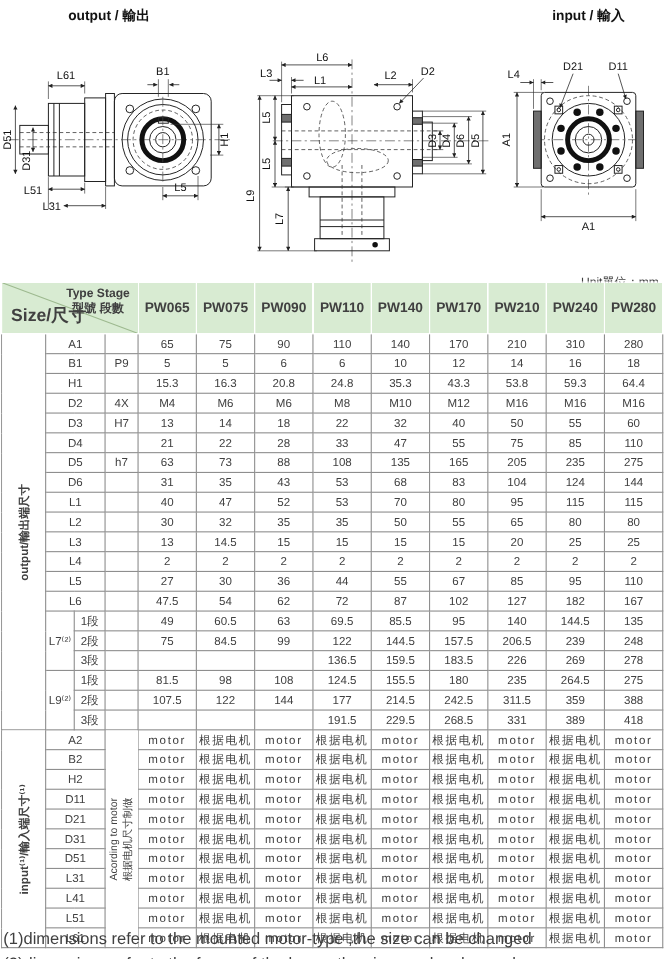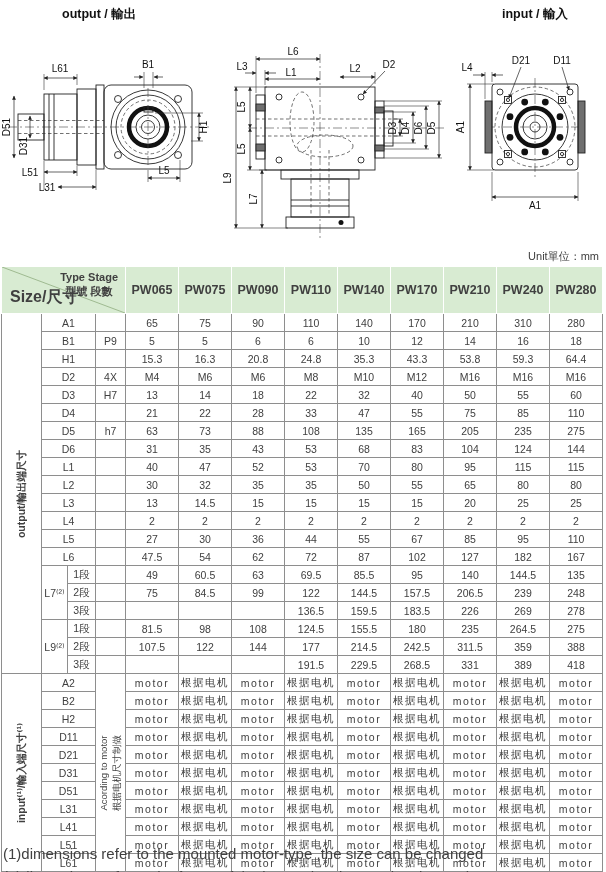--- a/index.html
+++ b/index.html
@@ -16,21 +16,21 @@
   #drawing-svg .cl{stroke:#444;stroke-width:0.6;fill:none;stroke-dasharray:9 3 2 3;}
   #drawing-svg .dash{stroke:#333;stroke-width:0.7;fill:none;stroke-dasharray:3.5 2.5;}
   #drawing-svg line.dim{stroke:#222;stroke-width:0.7;marker-start:url(#ar);marker-end:url(#ar);}
   #drawing-svg line.dime{stroke:#222;stroke-width:0.7;marker-end:url(#ar);}
   #drawing-svg .thick{stroke:#111;stroke-width:4.5;fill:none;}
 
   
   #unit-label{position:absolute;top:249px;right:7px;font-size:11px;font-weight:normal;}
 
   
-  #spec-table{position:absolute;top:266px;left:1px;border-collapse:collapse;table-layout:fixed;
+  #spec-table{position:absolute;top:256px;left:1px;border-collapse:collapse;table-layout:fixed;
               width:584px;border:1.5px solid #4c4c4c;}
   #spec-table th,#spec-table td{padding:0;margin:0;overflow:hidden;}
   #spec-table thead th{background:var(--hdr);border:1px solid #fff;height:46px;
                        font-size:12.5px;font-weight:bold;text-align:center;}
   #spec-table tbody td{border:1px solid #8e8e8e;height:17px;font-size:10.5px;text-align:center;
                        background:#fff;white-space:nowrap;}
   td.namecell{text-align:left;padding-left:12px;}
   td.groupname{text-align:center;padding-left:1px;}
   td.seccell,td.qualrot{position:relative;}
   .rot{position:absolute;top:50%;left:50%;transform:translate(-50%,-50%) rotate(-90deg);

